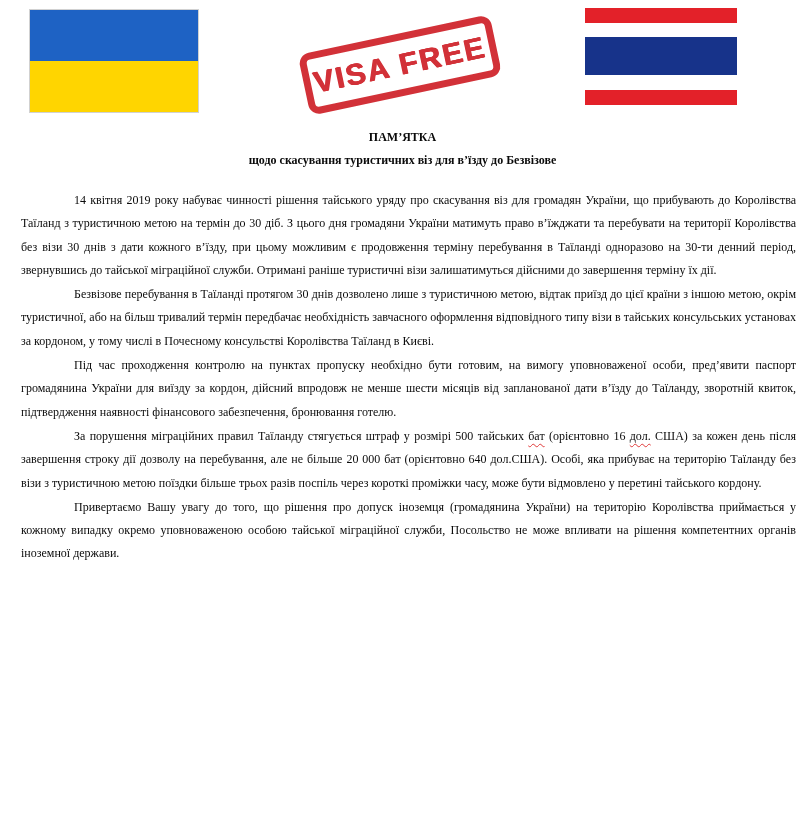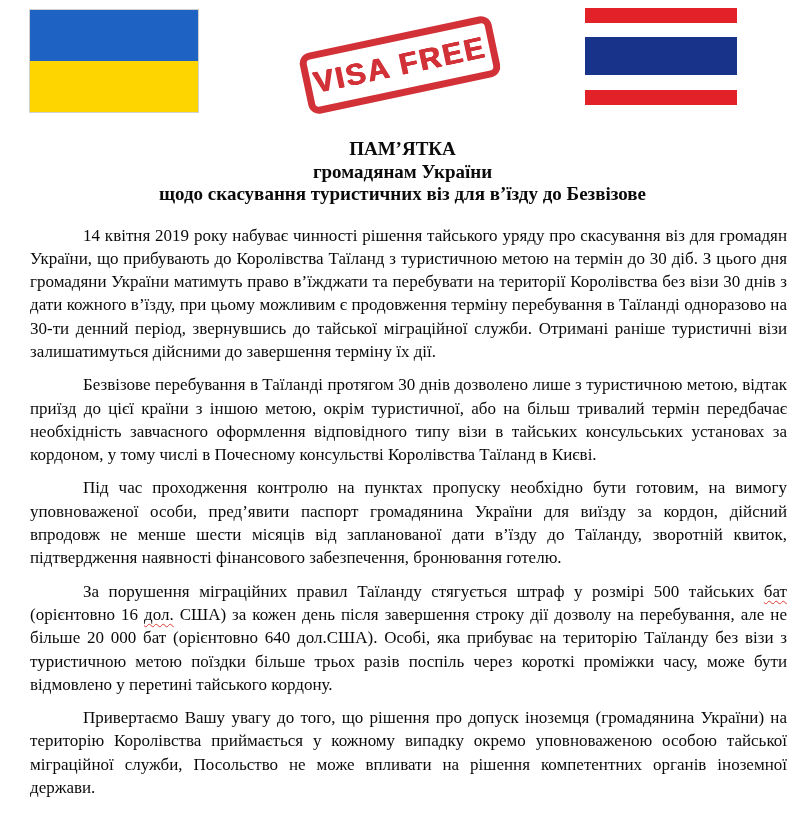--- a/index.html
+++ b/index.html
@@ -60,33 +60,33 @@
     font-family:"Liberation Sans", sans-serif;
     font-weight:bold;
     font-size:30px;
     letter-spacing:2px;
     color:var(--stamp-red);
     text-shadow:0.6px 0 currentColor,-0.6px 0 currentColor;
     white-space:nowrap;
   }
   
   .title-block{
-    margin-top:20px;
+    margin-top:8px;
     text-align:center;
     font-weight:bold;
-    font-size:19px;
+    font-size:12px;
     line-height:22.5px;
   }
   
   .body-text{
     margin:18px 8px 0 20px;
   }
   .body-text p{
-    margin:10px;
-    font-size:17px;
+    margin:1px;
+    font-size:12px;
     line-height:23.3px;
     text-align:justify;
     text-indent:53px;
   }
   .misspelled{
     text-decoration-line:underline;
     text-decoration-style:wavy;
     text-decoration-color:var(--misspell-red);
     text-decoration-thickness:1px;
     text-underline-offset:3px;
@@ -113,21 +113,20 @@
       <div class="w1"></div>
       <div class="b1"></div>
       <div class="w2"></div>
       <div class="r2"></div>
     </div>
 
   </div>
 
   <div class="title-block">
     <div>ПАМ’ЯТКА</div>
-    <div>громадянам України</div>
     <div>щодо скасування туристичних віз для в’їзду до Безвізове</div>
   </div>
 
   <div class="body-text">
       <p><span>14 квітня 2019 року набуває чинності рішення тайського уряду про скасування віз для громадян України, що прибувають до Королівства Таїланд з туристичною метою на термін до 30 діб. З цього дня громадяни України матимуть право в’їжджати та перебувати на території Королівства без візи 30 днів з дати кожного в’їзду, при цьому можливим є продовження терміну перебування в Таїланді одноразово на 30-ти денний період, звернувшись до тайської міграційної служби. Отримані раніше туристичні візи залишатимуться дійсними до завершення терміну їх дії.</span></p>
       <p><span>Безвізове перебування в Таїланді протягом 30 днів дозволено лише з туристичною метою, відтак приїзд до цієї країни з іншою метою, окрім туристичної, або на більш тривалий термін передбачає необхідність завчасного оформлення відповідного типу візи в тайських консульських установах за кордоном, у тому числі в Почесному консульстві Королівства Таїланд в Києві.</span></p>
       <p><span>Під час проходження контролю на пунктах пропуску необхідно бути готовим, на вимогу уповноваженої особи, пред’явити паспорт громадянина України для виїзду за кордон, дійсний впродовж не менше шести місяців від запланованої дати в’їзду до Таїланду, зворотній квиток, підтвердження наявності фінансового забезпечення, бронювання готелю.</span></p>
       <p><span>За порушення міграційних правил Таїланду стягується штраф у розмірі 500 тайських </span><span class="misspelled">бат</span><span> (орієнтовно 16 </span><span class="misspelled">дол.</span><span> США) за кожен день після завершення строку дії дозволу на перебування, але не більше 20 000 бат (орієнтовно 640 дол.США). Особі, яка прибуває на територію Таїланду без візи з туристичною метою поїздки більше трьох разів поспіль через короткі проміжки часу, може бути відмовлено у перетині тайського кордону.</span></p>
       <p><span>Привертаємо Вашу увагу до того, що рішення про допуск іноземця (громадянина України) на територію Королівства приймається у кожному випадку окремо уповноваженою особою тайської міграційної служби, Посольство не може впливати на рішення компетентних органів іноземної держави.</span></p>
     </div>

